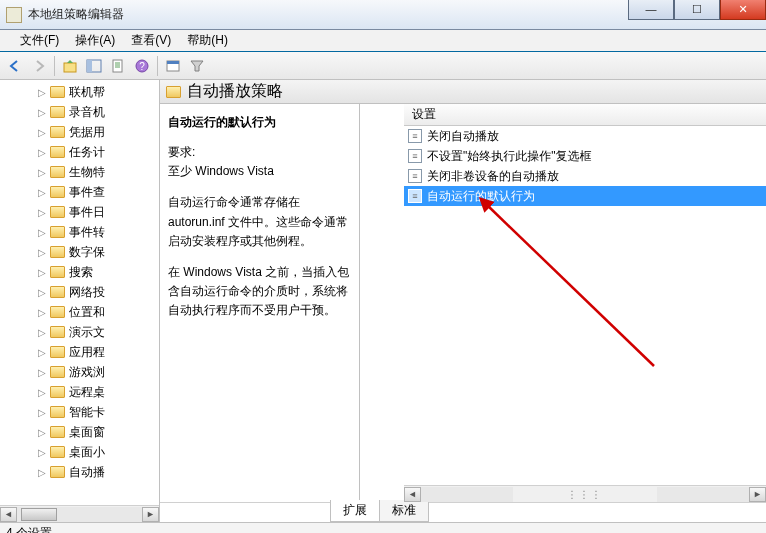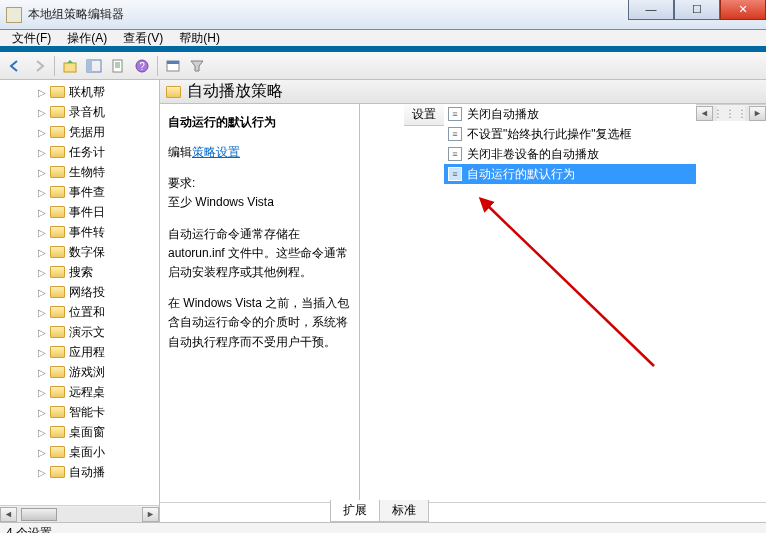--- a/index.html
+++ b/index.html
@@ -8,21 +8,21 @@
   
   .titlebar { height: 30px; background: linear-gradient(#f6f8fb, #dbe6f3); border-bottom: 1px solid #7a8aa0; display: flex; align-items: center; padding: 6px 6px; position: relative; }
   .titlebar .app-icon { width: 16px; height: 16px; background: #ecebd8; border: 1px solid #b0a070; margin-right: 6px; }
   .titlebar .title { font-size: 12px; color: #222; }
   .winbtns { position: absolute; right: 0; top: 0; display: flex; }
   .winbtn { width: 46px; height: 20px; border: 1px solid #5a6a80; border-top: none; font-size: 11px; line-height: 18px; text-align: center; background: linear-gradient(#e8eef6,#cad7ea); color: #222; }
   .winbtn.min { border-top-left-radius: 0; }
   .winbtn.close { background: linear-gradient(#f08070,#d43a20); color: #fff; border-color: #9a2a10; width: 46px; }
   
   
-  .menubar { height: 22px; background: #f2f2f2; border-bottom: 6px solid #0369a1; display: flex; align-items: center; padding: 0 4px; font-size: 12px; }
+  .menubar { height: 22px; background: #f2f2f2; border-bottom: 1px solid #0369a1; display: flex; align-items: center; padding: 0 12px; font-size: 12px; }
   .menu-item { padding: 2px 8px; cursor: default; }
 
   
   .toolbar { height: 28px; background: linear-gradient(#f8f8f8,#e8e8e8); border-bottom: 1px solid #c0c0c0; display: flex; align-items: center; padding: 0 4px; gap: 2px; }
   .tbtn { width: 22px; height: 22px; display: flex; align-items: center; justify-content: center; border: 1px solid transparent; }
   .tool-sep { width: 1px; height: 20px; background: #c0c0c0; margin: 0 2px; }
 
   
   .main { display: flex; height: 442px; }
   
@@ -44,21 +44,21 @@
   
   .right-body { flex: 1; display: flex; overflow: hidden; gap: 44px; }
   
   
   .desc-panel { width: 200px; border-right: 1px solid #c0c0c0; padding: 10px 8px; font-size: 12px; overflow: hidden; }
   .desc-title { font-weight: bold; margin-bottom: 12px; }
   .desc-section { margin-bottom: 12px; line-height: 1.6; }
   .desc-link { color: #0066cc; text-decoration: underline; cursor: pointer; }
 
   
-  .list-panel { flex: 1; display: flex; flex-direction: row; position: relative; }
+  .list-panel { flex: 1; display: flex; flex-direction: column; position: relative; }
   .list-header { height: 22px; background: linear-gradient(#fdfdfd,#ececec); border-bottom: 1px solid #c8c8c8; display: flex; align-items: center; padding: 0 8px; font-size: 12px; }
   .list-body { flex: 1; overflow: hidden; }
   .list-row { height: 20px; display: flex; align-items: center; padding: 0 4px; font-size: 12px; cursor: default; }
   .list-row .li-icon { width: 14px; height: 14px; border: 1px solid #8899aa; margin-right: 5px; font-size: 9px; text-align: center; line-height: 12px; flex-shrink: 0; background: #fff; color: #666; }
   .list-row.selected { background: #3399ff; color: #fff; }
   .list-row.selected .li-icon { background: #cce5ff; border-color: #fff; }
   
   
   .arrow-annot { position: absolute; left: 70px; top: 92px; width: 200px; height: 180px; pointer-events: none; }
 
@@ -264,23 +264,20 @@
   <div class="right-pane">
     <div class="right-header">
       <div class="folder"></div>
       <span>自动播放策略</span>
     </div>
 
     <div class="right-body">
 
       <div class="desc-panel">
         <div class="desc-title">自动运行的默认行为</div>
-        <div class="desc-section">
-          <span>编辑</span><span class="desc-link">策略设置</span>
-        </div>
         <div class="desc-section">
           <div>要求:</div>
           <div>至少 Windows Vista</div>
         </div>
         <div class="desc-section">自动运行命令通常存储在 autorun.inf 文件中。这些命令通常启动安装程序或其他例程。</div>
         <div class="desc-section">在 Windows Vista 之前，当插入包含自动运行命令的介质时，系统将自动执行程序而不受用户干预。</div>
       </div>
 
       <div class="list-panel">
         <div class="list-header">

